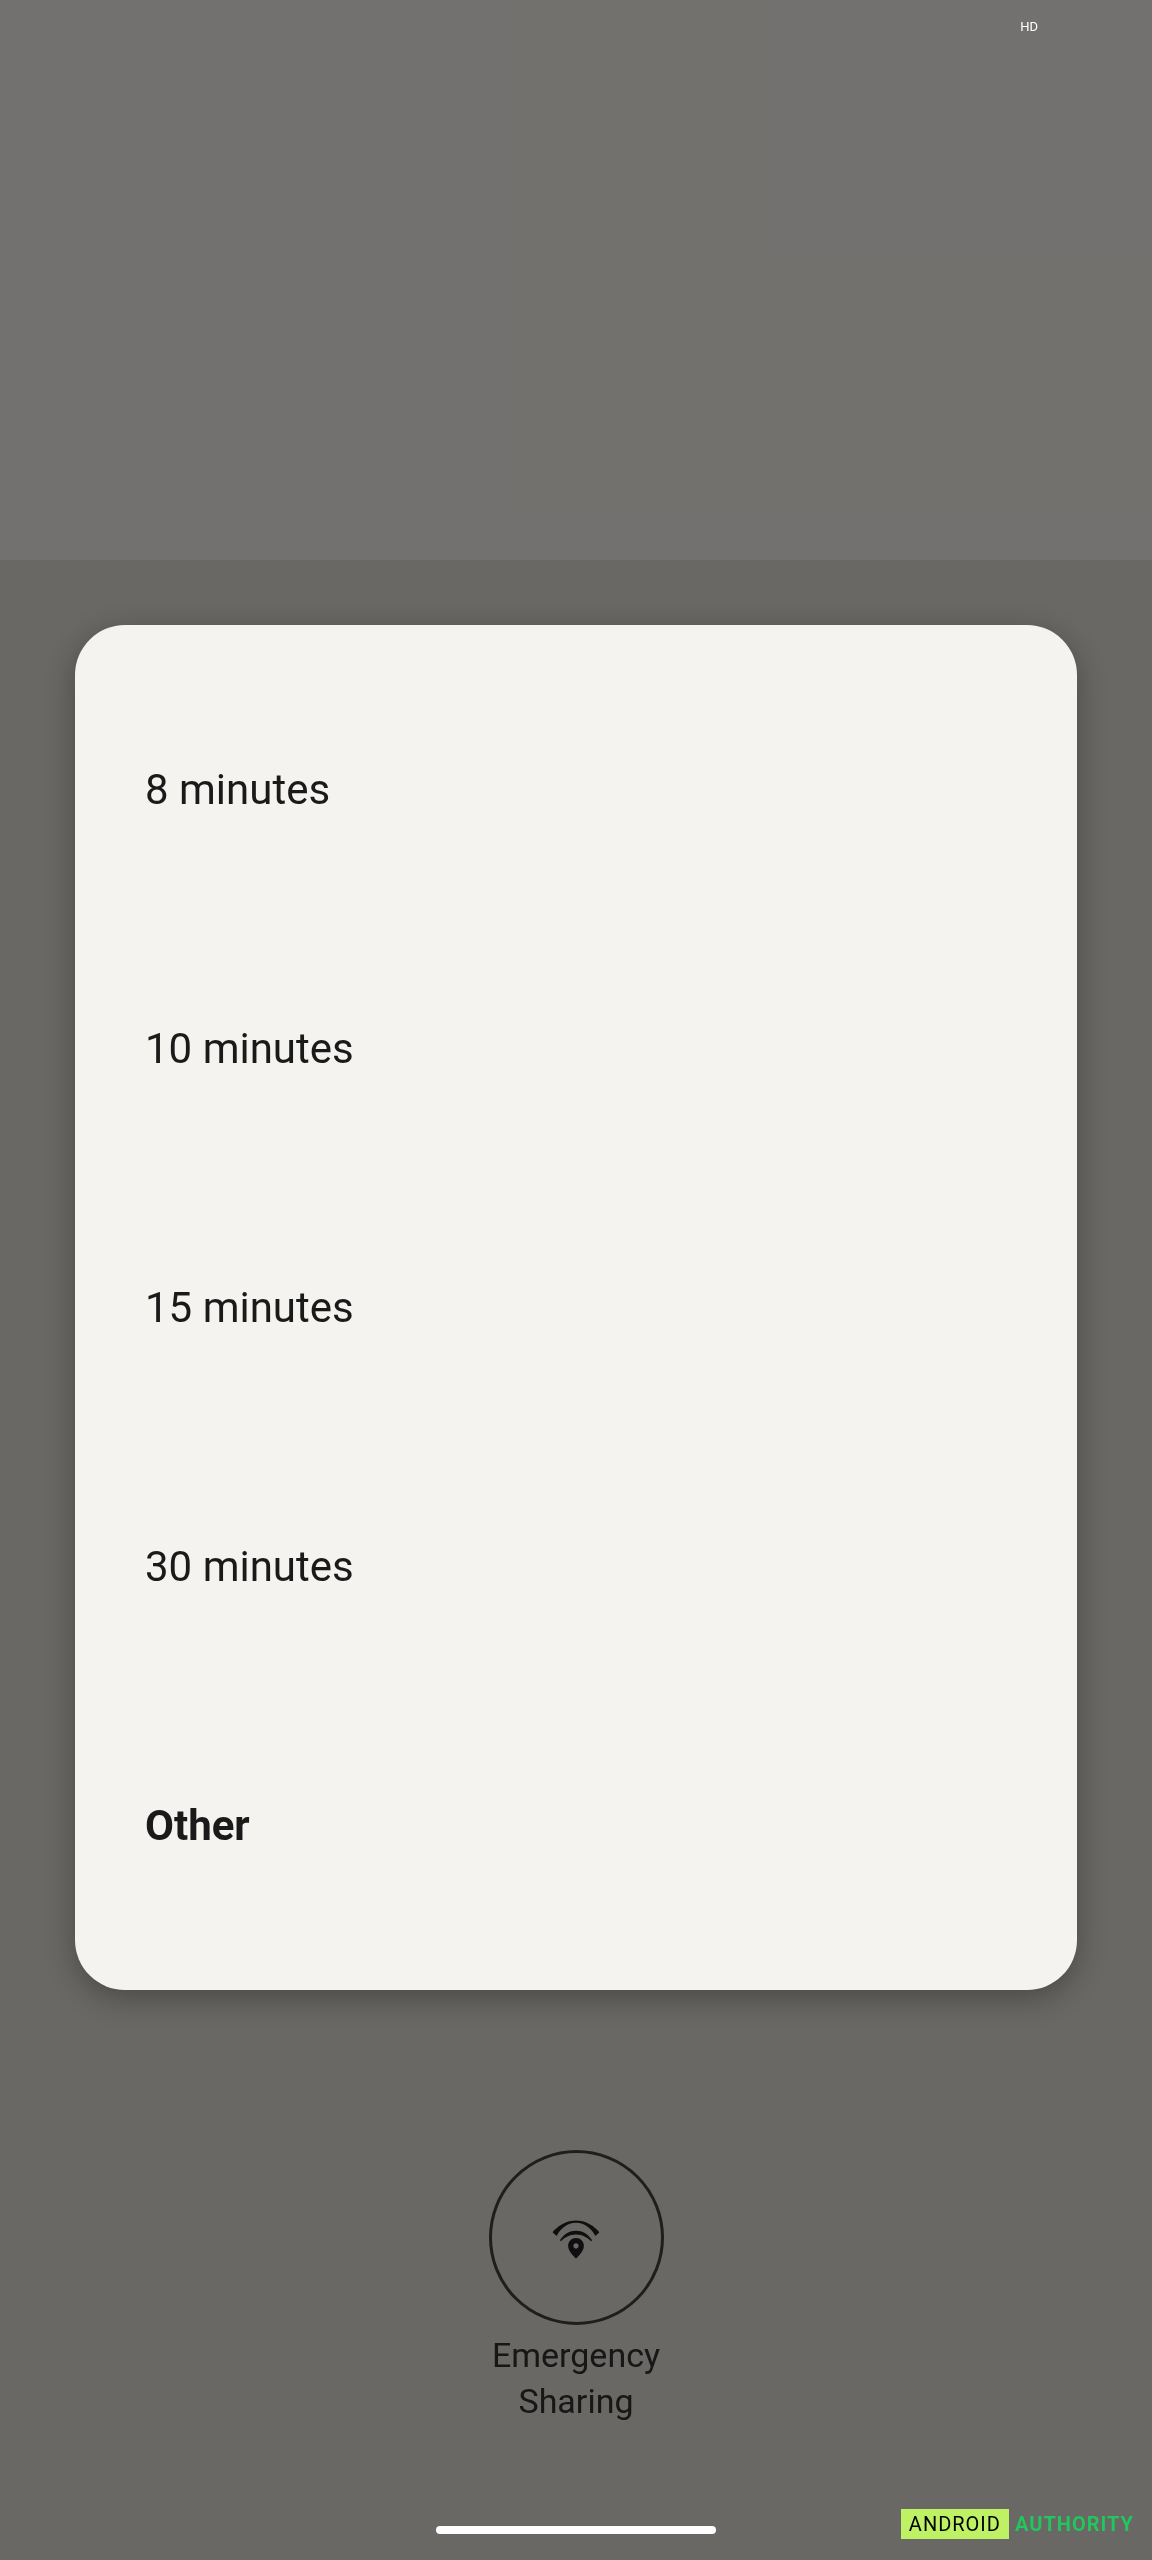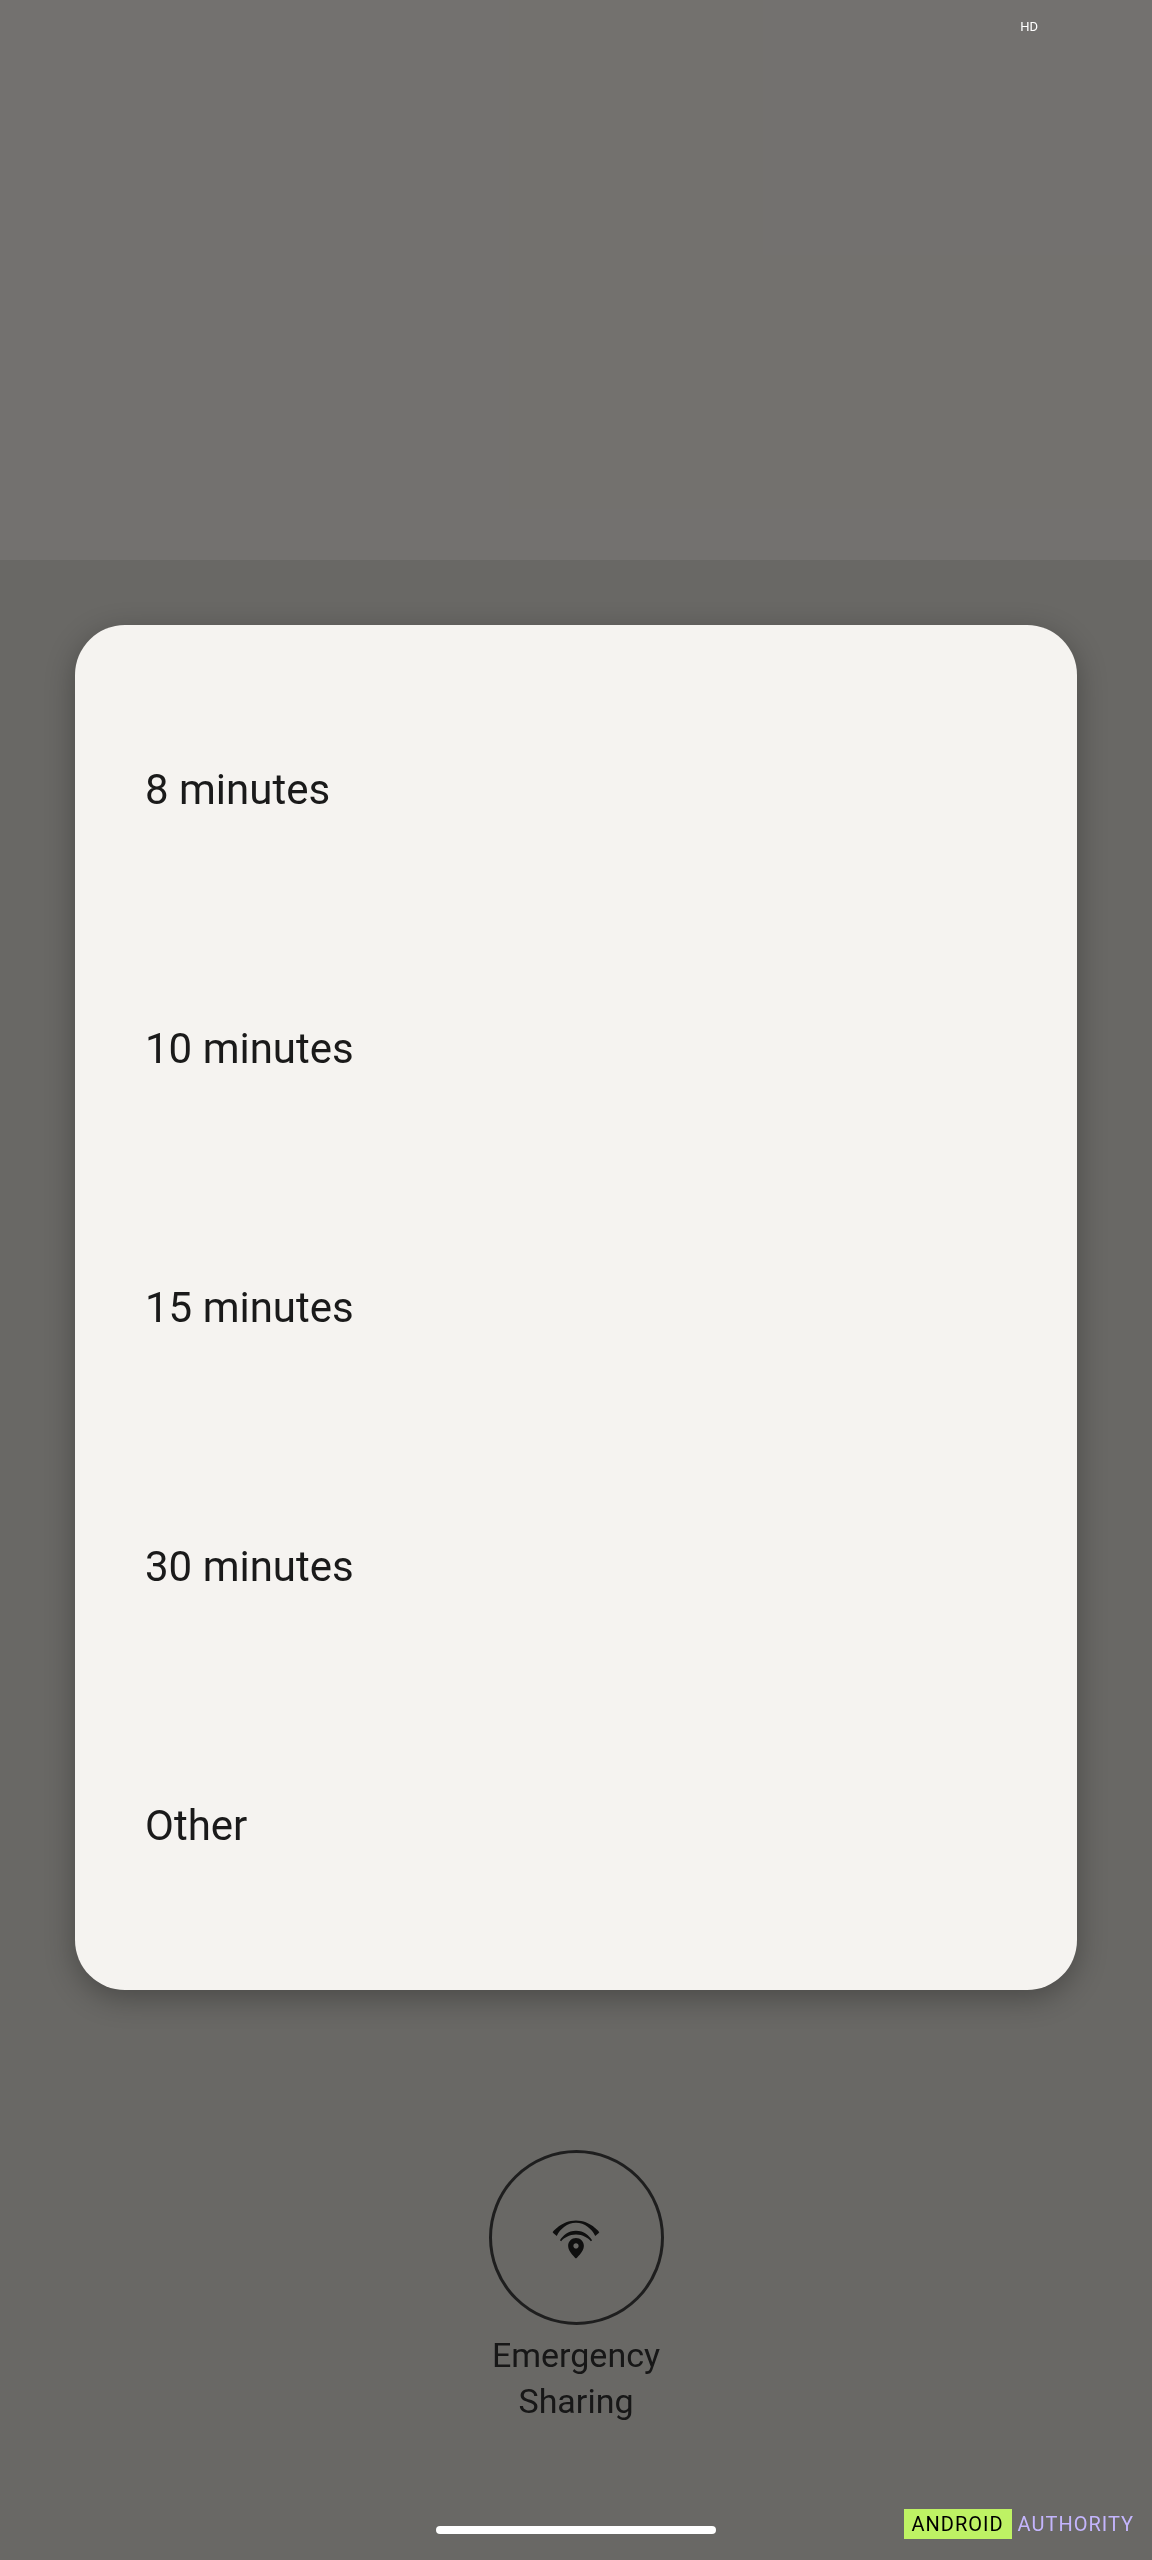--- a/index.html
+++ b/index.html
@@ -115,21 +115,21 @@
       border-radius: 50px;
       padding: 90px 0;
       box-shadow: 0 8px 30px rgba(0,0,0,0.3);
     }
     .dialog-option {
       padding: 50px 70px;
       font-size: 42px;
       color: #1a1a1a;
       margin-bottom: 110px;
     }
-    .dialog-option:last-child { margin-bottom: 0; }
+    .dialog-option:last-child { margin-bottom: 0; font-weight: bold; }
     
     .nav-handle {
       position: absolute;
       bottom: 26px;
       left: 50%;
       transform: translateX(-50%);
       width: 280px;
       height: 8px;
       background: #fff;
       border-radius: 4px;
@@ -141,23 +141,23 @@
       font-size: 20px;
       letter-spacing: 1px;
     }
     .wm-brand {
       background: #bef264;
       color: #000;
       padding: 3px 8px;
       font-weight: 400;
     }
     .wm-auth {
-      color: #c4b5fd;
+      color: #22c55e;
       padding-left: 6px;
-      font-weight: 400;
+      font-weight: 700;
     }
     
     
     .background-content .app-surface {
       background: #fffbf5;
       position: absolute;
       top: 0; left: 0; right: 0; bottom: 0;
     }
     .background-content .map-area {
       position: absolute;

